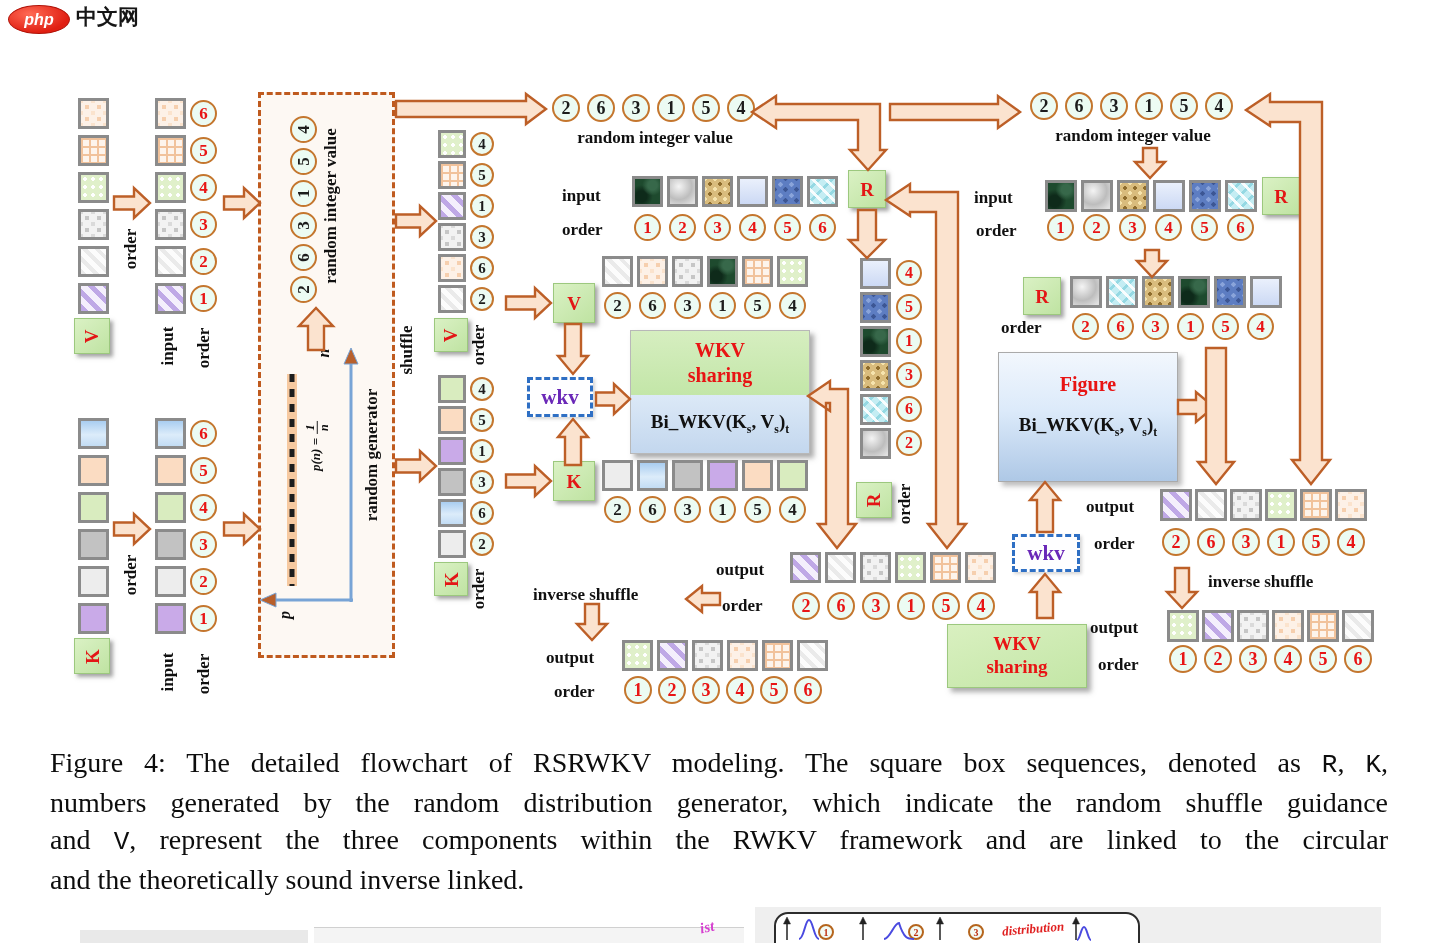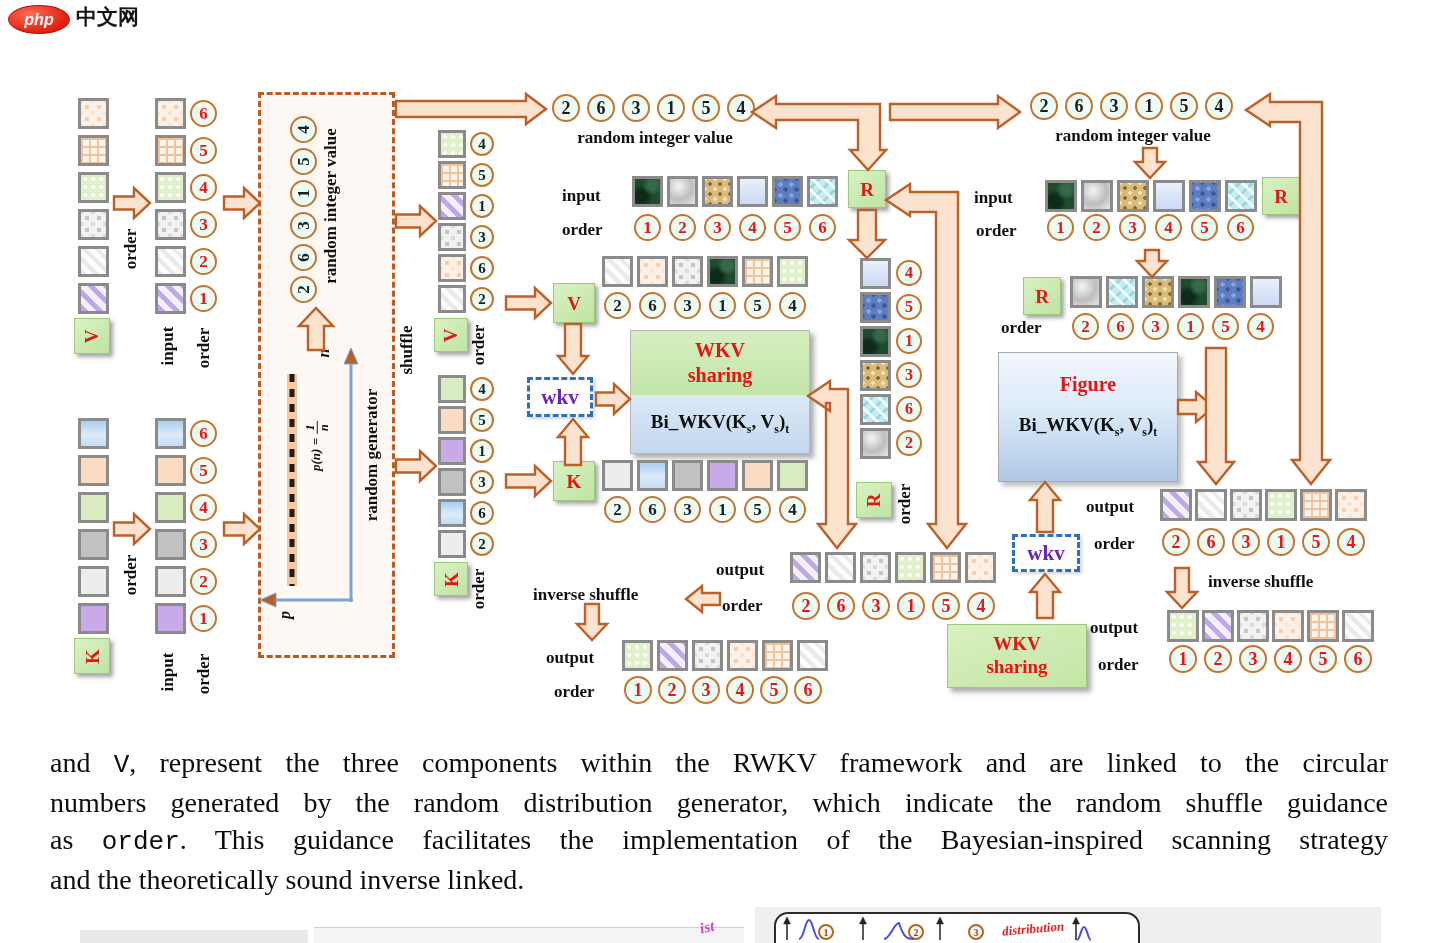--- a/index.html
+++ b/index.html
@@ -677,23 +677,23 @@
     </div>
     <div class="num red" style="width: 28px; height: 28px; font-size: 18px; left: 136px; top: 0px;">
       <span>5</span>
     </div>
     <div class="num red" style="width: 28px; height: 28px; font-size: 18px; left: 170px; top: 0px;">
       <span>6</span>
     </div>
   </div>
 
 <div class="cap" id="caption">
+    <div class="cap-line"><span>Figure 4: The detailed flowchart of RSRWKV modeling. The square box sequences, denoted as </span><span class="mono">R</span><span>, </span><span class="mono">K</span><span>,</span></div>
+    <div class="cap-line"><span>numbers generated by the random distribution generator, which indicate the random shuffle guidance</span></div>
     <div class="cap-line"><span>and </span><span class="mono">V</span><span>, represent the three components within the RWKV framework and are linked to the circular</span></div>
-    <div class="cap-line"><span>numbers generated by the random distribution generator, which indicate the random shuffle guidance</span></div>
-    <div class="cap-line"><span>as </span><span class="mono">order</span><span>. This guidance facilitates the implementation of the Bayesian-inspired scanning strategy</span></div>
     <div class="cap-line last"><span>and the theoretically sound inverse linked.</span></div>
   </div>
 
 <div class="bar1"></div>
 <div class="bar2"></div>
 <div class="band3">
   <div class="minibox"></div>
 </div>
 <div class="mini-num" style="left:818px;top:924px">1</div>
 <div class="mini-num" style="left:908px;top:924px">2</div>

